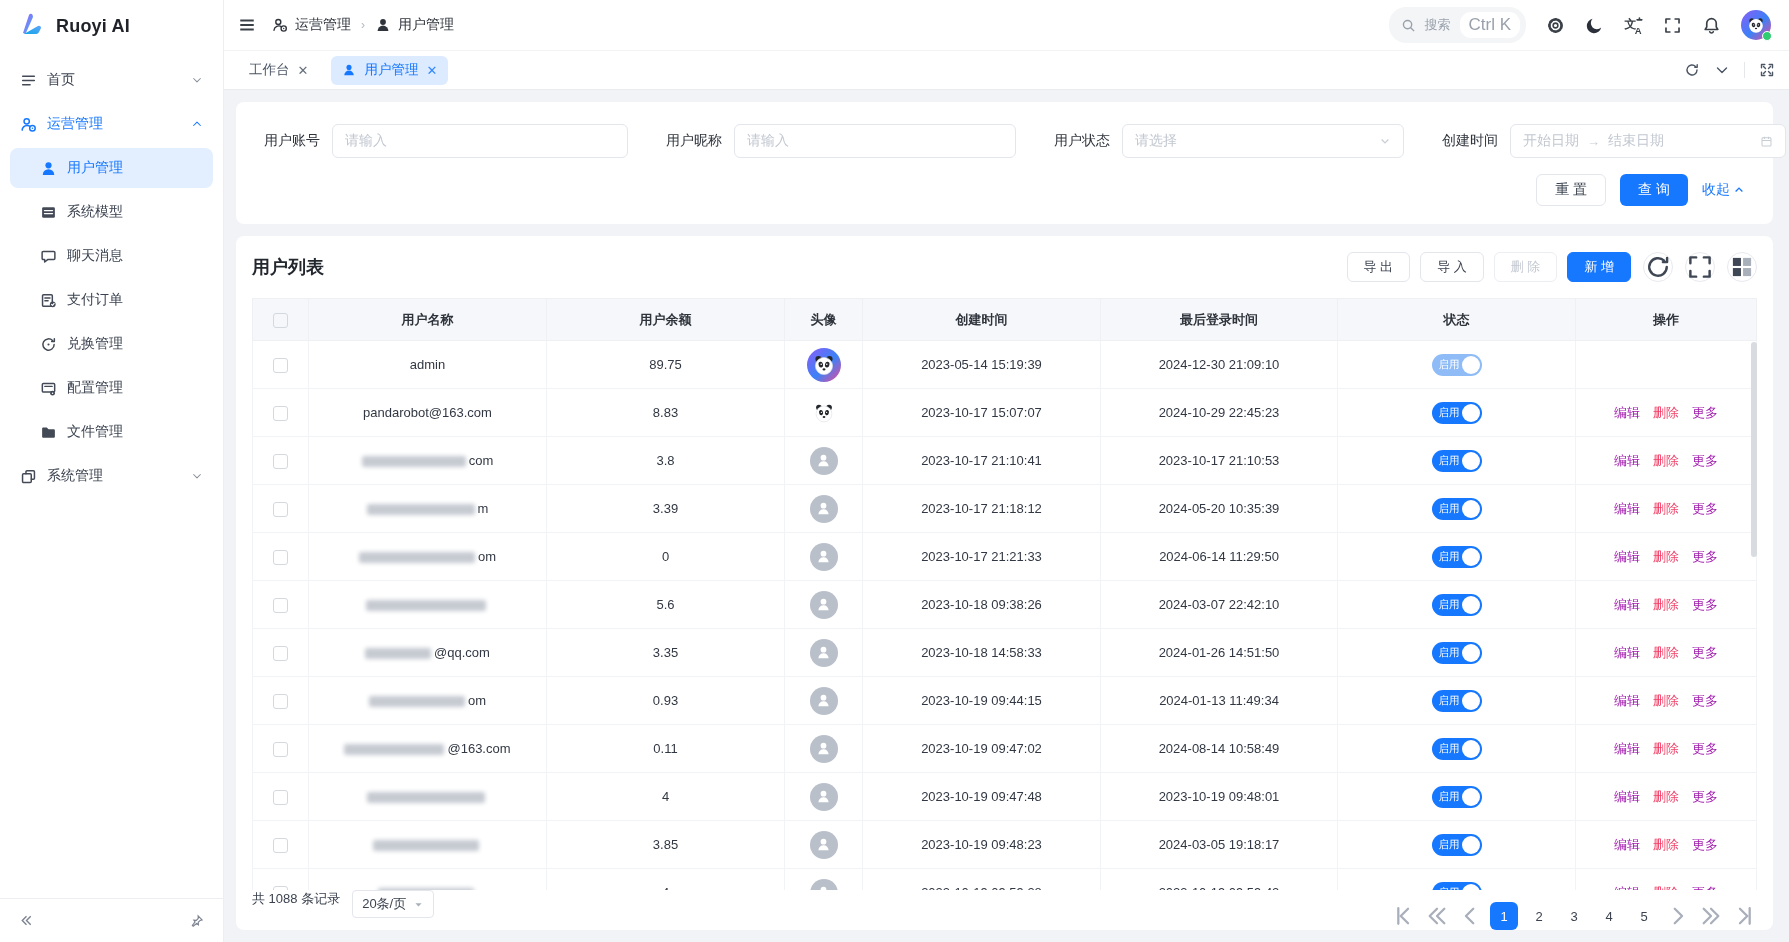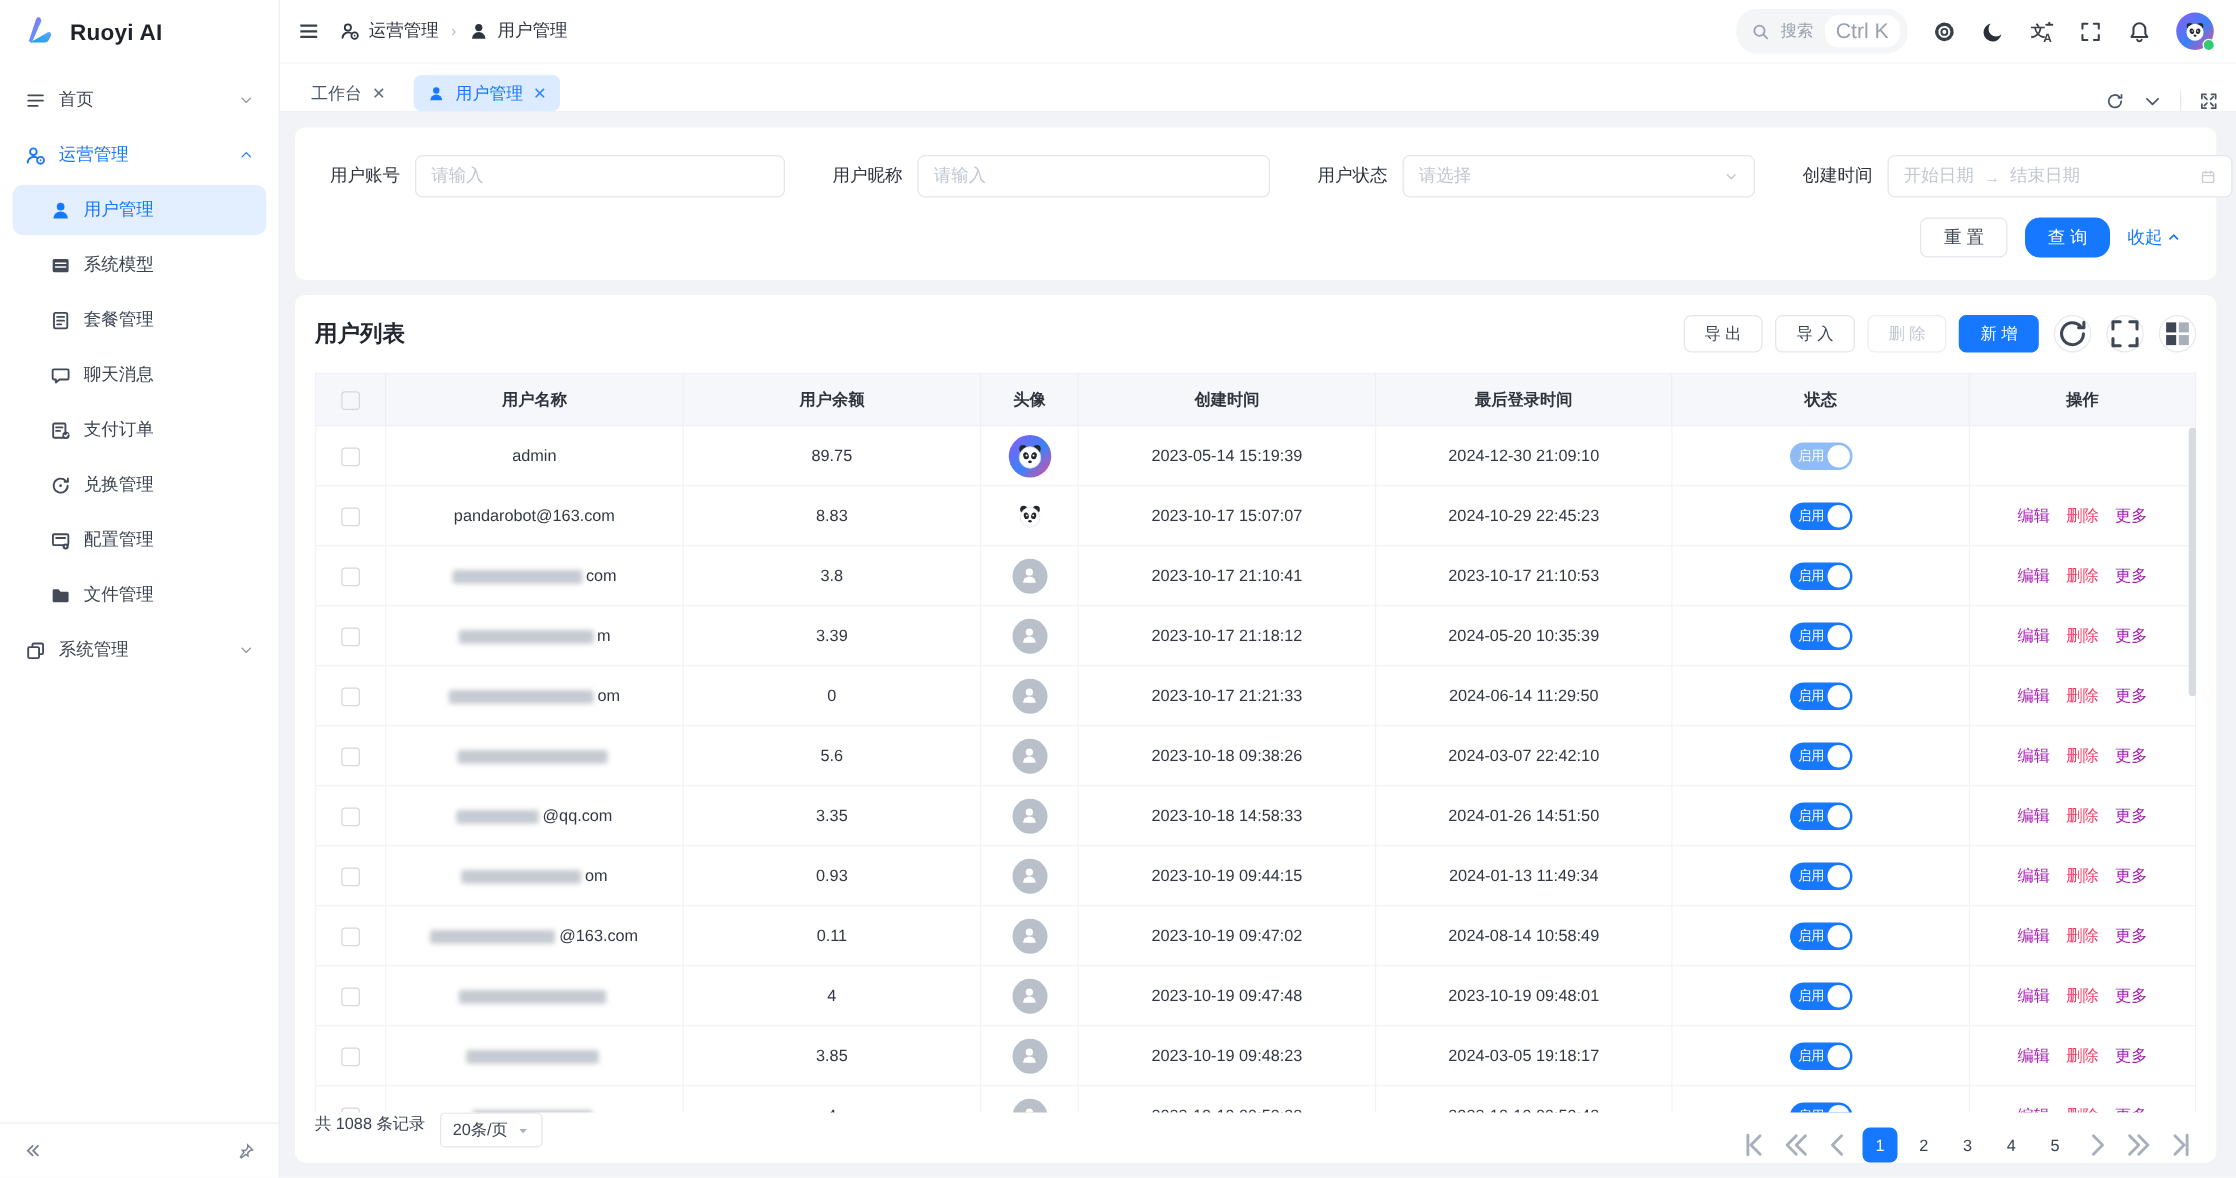--- a/index.html
+++ b/index.html
@@ -32,21 +32,21 @@
   .crumb .c-icon { width:16px; height:16px; color:#2f343c; }
   .crumb-sep { color:#b3b9c2; font-size:12px; }
   .top-right { margin-left:auto; display:flex; align-items:center; gap:20px; }
   .search-pill { display:flex; align-items:center; gap:9px; background:#f3f5f7; border-radius:17px; padding:5px 6px 5px 12px; color:#9aa1ac; font-size:13px; cursor:pointer; }
   .search-pill kbd { background:#fff; border-radius:11px; padding:3px 9px; font-size:17px; color:#9aa1ac; font-family:inherit; }
   .tb-icon { width:19px; height:19px; color:#3a4048; cursor:pointer; }
   .avatar-top { width:30px; height:30px; border-radius:50%; position:relative; background:linear-gradient(135deg,#8b5cf6 0%,#3b82f6 55%,#ec4899 100%); display:flex; align-items:center; justify-content:center; cursor:pointer; }
   .avatar-top .dot { position:absolute; right:-1px; bottom:-1px; width:10px; height:10px; border-radius:50%; background:#2fcc71; border:1.5px solid #fff; }
 
   
-  .tabbar { height:40px; background:#fff; border-top:1px solid #f2f3f5; border-bottom:1px solid #e9ebef; display:flex; align-items:flex-end; padding:0 14px; flex-shrink:0; }
+  .tabbar { height:40px; background:#fff; border-top:1px solid #f2f3f5; border-bottom:1px solid #e9ebef; display:flex; align-items:center; padding:0 14px; flex-shrink:0; }
   .tab { display:flex; align-items:center; gap:8px; height:29px; padding:0 11px; border-radius:6px; font-size:13.5px; color:#4b5563; margin-right:12px; cursor:pointer; }
   .tab.active { background:#dcebff; color:#1677ff; }
   .tab .t-icon { width:14px; height:14px; }
   .tab .x { font-size:13px; line-height:1; opacity:.85; }
   .tab-actions { margin-left:auto; display:flex; align-items:center; gap:14px; color:#4b5563; }
   .tab-actions .ta-icon { width:16px; height:16px; cursor:pointer; }
   .v-div { width:1px; height:16px; background:#e5e7eb; }
 
   
   .content { flex:1; padding:12px 16px 12px 12px; display:flex; flex-direction:column; min-height:0; }
@@ -56,21 +56,21 @@
   .fgroup:last-child { margin-right:0; }
   .flabel { font-size:14px; color:#2f343c; margin-right:12px; white-space:nowrap; }
   .finput { height:34px; border:1px solid #e3e6eb; border-radius:6px; display:flex; align-items:center; padding:0 12px; font-size:14px; color:#c2c7d0; background:#fff; gap:8px; }
   .finput .ph { flex:1; }
   .finput .fi-icon { color:#c8cdd4; flex-shrink:0; }
   .w-input { width:296px; } .w-nick { width:282px; } .w-sel { width:282px; } .w-date { width:276px; }
   .date-arrow { color:#c8cdd4; font-size:13px; }
   .filter-btns { display:flex; justify-content:flex-end; align-items:center; gap:14px; margin-top:16px; }
   .btn { height:32px; padding:0 18px; border-radius:6px; font-size:14px; display:inline-flex; align-items:center; justify-content:center; cursor:pointer; border:none; background:none; font-family:inherit; }
   .btn.ghost { border:1px solid #e3e6eb; color:#3c4350; background:#fff; }
-  .btn.primary { background:#1677ff; color:#fff;border-radius:12px; }
+  .btn.primary { background:#1677ff; color:#fff; }
   .collapse-link { color:#1677ff; font-size:14px; display:flex; align-items:center; gap:3px; cursor:pointer; }
 
   
   .table-card { background:#fff; border-radius:8px; flex:1; display:flex; flex-direction:column; padding:0 16px; min-height:0; position:relative; }
   .card-head { height:62px; display:flex; align-items:center; flex-shrink:0; }
   .card-title { font-size:18px; font-weight:600; color:#23272e; }
   .toolbar { margin-left:auto; display:flex; gap:10px; align-items:center; }
   .tbtn { height:30px; padding:0 16px; border-radius:6px; border:1px solid #e3e6eb; background:#fff; font-size:13px; color:#3c4350; cursor:pointer; font-family:inherit; }
   .tbtn.disabled { color:#c3c8d1; border-color:#eceef2; cursor:default; }
   .tbtn.primary { background:#1677ff; border-color:#1677ff; color:#fff; }
@@ -174,29 +174,20 @@
               <svg width="16" height="16" viewBox="0 0 16 16" fill="none" stroke="currentColor" stroke-width="1.4" stroke-linecap="round" stroke-linejoin="round" style="width:100%;height:100%">
                 <rect x="2" y="3" width="12" height="10" rx="1.2" fill="currentColor" stroke="none"></rect>
                 <path d="M4.2 6.2h7.6M4.2 9h7.6" stroke="#fff" stroke-width="1.2"></path>
               </svg>
             </span>
             <span>系统模型</span>
           </div>
           <div class="nav-item">
             <span class="ni-icon">
               <svg width="16" height="16" viewBox="0 0 16 16" fill="none" stroke="currentColor" stroke-width="1.4" stroke-linecap="round" stroke-linejoin="round" style="width:100%;height:100%">
-                <rect x="3" y="2.2" width="10" height="11.6" rx="1.2"></rect>
-                <path d="M5.4 5.2h5.2M5.4 8h5.2M5.4 10.8h3"></path>
-              </svg>
-            </span>
-            <span>套餐管理</span>
-          </div>
-          <div class="nav-item">
-            <span class="ni-icon">
-              <svg width="16" height="16" viewBox="0 0 16 16" fill="none" stroke="currentColor" stroke-width="1.4" stroke-linecap="round" stroke-linejoin="round" style="width:100%;height:100%">
                 <path d="M3 3.3h10a1 1 0 0 1 1 1v5.6a1 1 0 0 1-1 1H7.2L4.4 13.2v-2.3H3a1 1 0 0 1-1-1V4.3a1 1 0 0 1 1-1z"></path>
               </svg>
             </span>
             <span>聊天消息</span>
           </div>
           <div class="nav-item">
             <span class="ni-icon">
               <svg width="16" height="16" viewBox="0 0 16 16" fill="none" stroke="currentColor" stroke-width="1.4" stroke-linecap="round" stroke-linejoin="round" style="width:100%;height:100%">
                 <rect x="2.4" y="2.6" width="9.2" height="10.8" rx="1"></rect>
                 <path d="M4.6 5.6h4.8M4.6 8.2h3"></path>

